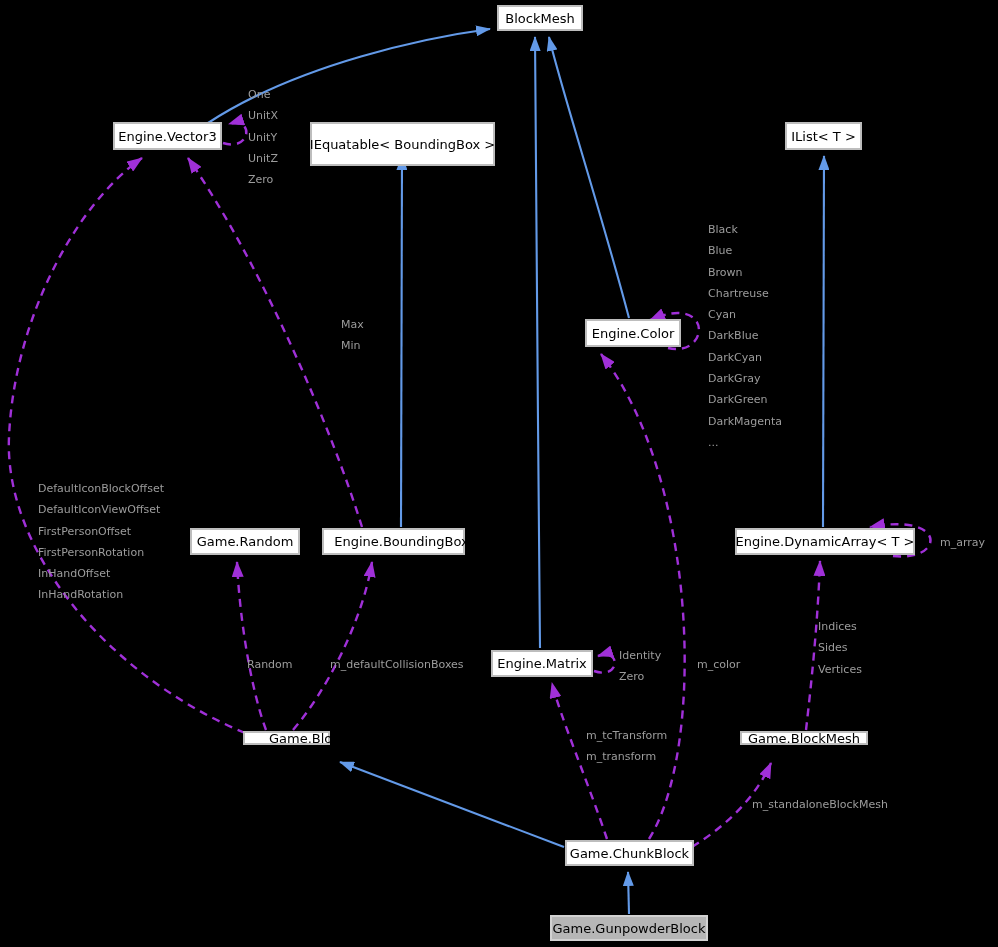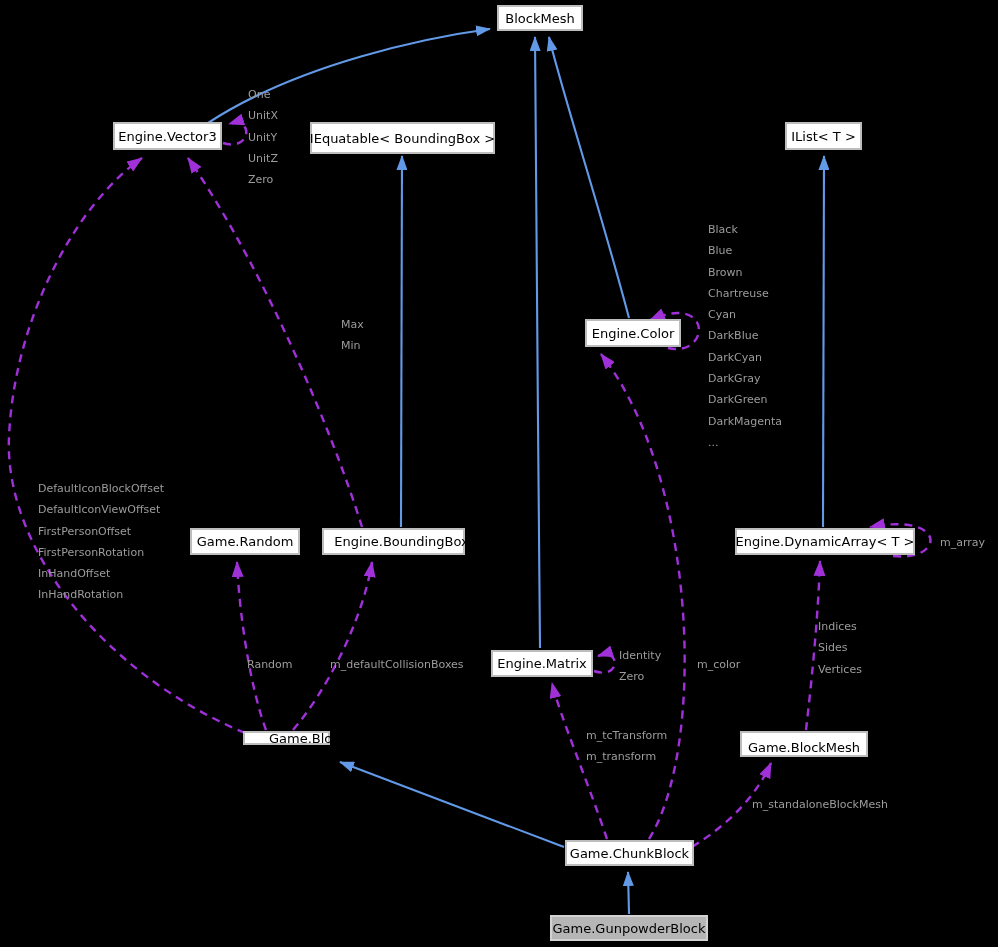--- a/index.html
+++ b/index.html
@@ -90,21 +90,21 @@
     <path class="use" d="M 692,847 C 732,822 757,794 771,763" marker-end="url(#arrow-purple)"></path>
     <path class="use" d="M 806,730 C 812,678 818,618 820,561" marker-end="url(#arrow-purple)"></path>
   </svg>
 
   <div class="node" style="left:497px; top:5px;  width:86px;  height:26px;">
     <span>BlockMesh</span>
   </div>
   <div class="node" style="left:113px; top:122px; width:109px; height:28px;">
     <span>Engine.Vector3</span>
   </div>
-  <div class="node" style="left:310px; top:122px; width:185px; height:32px;">
+  <div class="node" style="left:310px; top:122px; width:185px; height:44px;">
     <span>IEquatable&lt; BoundingBox &gt;</span>
   </div>
   <div class="node" style="left:785px; top:122px; width:77px;  height:28px;text-align:right;">
     <span>IList&lt; T &gt;</span>
   </div>
   <div class="node" style="left:585px; top:319px; width:96px;  height:28px;">
     <span>Engine.Color</span>
   </div>
   <div class="node" style="left:190px; top:528px; width:110px; height:27px;">
     <span>Game.Random</span>
@@ -114,21 +114,21 @@
   </div>
   <div class="node" style="left:735px; top:528px; width:180px; height:27px;">
     <span>Engine.DynamicArray&lt; T &gt;</span>
   </div>
   <div class="node" style="left:491px; top:650px; width:102px; height:27px;">
     <span>Engine.Matrix</span>
   </div>
   <div class="node" style="left:243px; top:731px; width:87px;  height:14px;padding-left:43px;">
     <span>Game.Block</span>
   </div>
-  <div class="node" style="left:740px; top:731px; width:128px; height:26px;align-items:flex-end;">
+  <div class="node" style="left:740px; top:731px; width:128px; height:14px;">
     <span>Game.BlockMesh</span>
   </div>
   <div class="node" style="left:565px; top:840px; width:129px; height:26px;">
     <span>Game.ChunkBlock</span>
   </div>
   <div class="node highlight" style="left:550px; top:915px; width:158px; height:26px;">
     <span>Game.GunpowderBlock</span>
   </div>
 
   <div class="elabel" style="left:248px; top:84px;">

